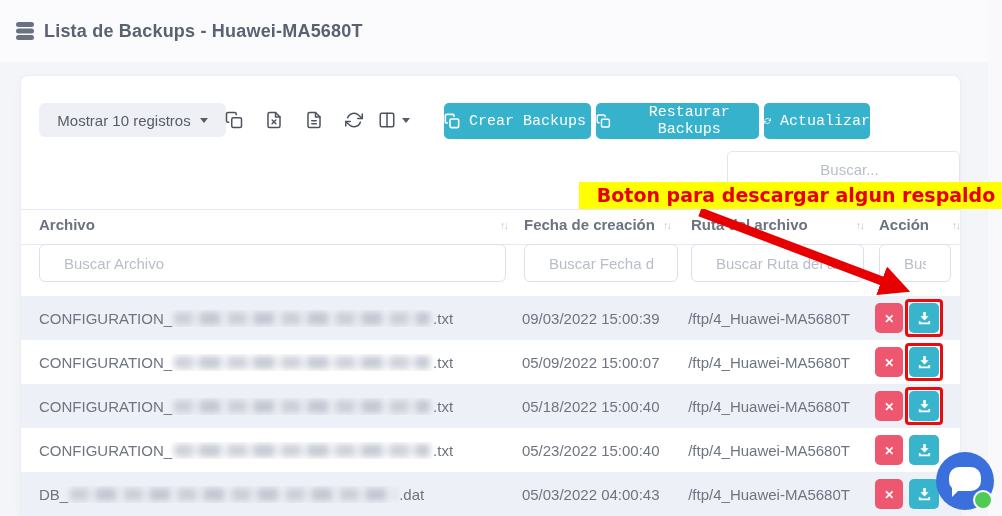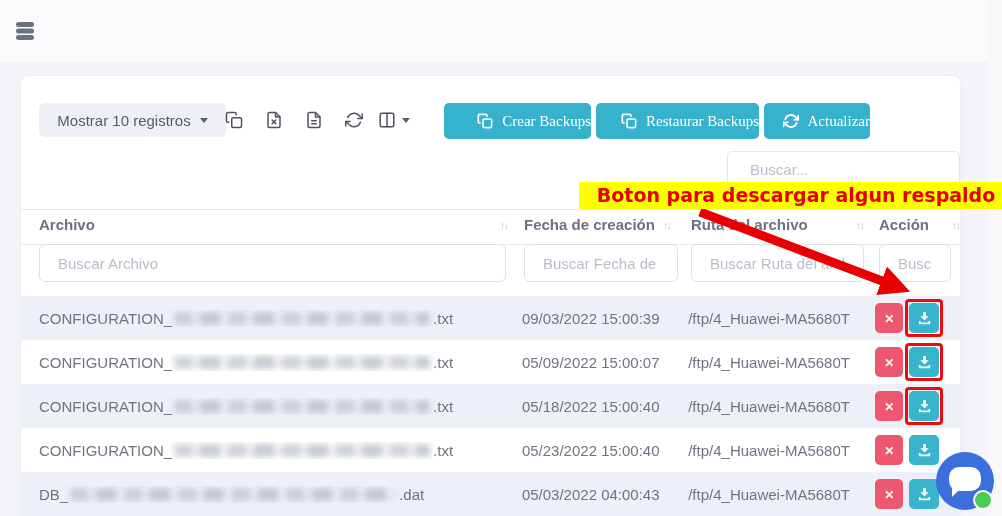--- a/index.html
+++ b/index.html
@@ -36,36 +36,36 @@
     border-top:5px solid #565c68; display:inline-block; margin-left:9px; }
   .icon-strip { position:absolute; left:196px; top:27px; height:34px; display:flex; gap:6px; }
   .tool-icon-btn {
     width:34px; height:34px; background:transparent; border:none; cursor:pointer;
     display:flex; align-items:center; justify-content:center; color:#4d535e;
   }
   .tool-icon-btn svg { stroke:#4d535e; }
 
   .btn-teal {
     position:absolute; top:27px; height:36px; border:none; border-radius:5px; cursor:pointer;
-    background:#36b2cc; color:#fff; font-family:Liberation Serif, serif; font-size:15px;
-    display:flex; align-items:center; justify-content:flex-end; gap:9px;
+    background:#36b2cc; color:#fff; font-family:Liberation Mono, monospace; font-size:15px;
+    display:flex; align-items:center; justify-content:flex-start; gap:9px;
   }
   #btn-create   { left:423px; width:147px; }
   #btn-restore  { left:575px; width:163px; }
   #btn-refresh  { left:743px; width:106px; }
 
   
   .search-box {
     position:absolute; left:706px; top:75px; width:233px; height:36px;
     background:#fff; border:1px solid #e3e6ed; border-radius:5px;
     display:flex; align-items:center; padding:0 10px;
   }
   .search-box input {
     border:none; outline:none; flex:1; margin-left:12px;
-    font-family:inherit; font-size:15px; color:#6f7482; background:transparent;
+    font-family:inherit; font-size:15px; color:#6f7482; background:transparent;text-align:center;
   }
   .search-box input::placeholder { color:#b9bdc9; }
 
   
   .thead {
     position:absolute; left:0; top:133px; width:100%; height:36px;
     border-top:1px solid #e7e9f0; border-bottom:1px solid #e7e9f0;
   }
   .th { position:absolute; top:0; height:29px; display:flex; align-items:center;
     justify-content:space-between; font-size:15px; font-weight:bold; color:#6c7280; cursor:pointer; }
@@ -73,21 +73,21 @@
   #th1 { left:503px; width:146px; }
   #th2 { left:670px; width:172px; }
   #th3 { left:858px; width:80px;  }
   .sort-icon { font-size:11px; color:#c6cad4; letter-spacing:-2px; }
   .sort-icon::before { content:"\2191\2193"; }
 
   
   .filters { position:absolute; left:0; top:168px; width:100%; height:38px; }
   .filters input {
     position:absolute; top:0; height:38px; border:1px solid #dde0e8; border-radius:6px;
-    font-family:inherit; font-size:15px; color:#6f7482; padding:0 18px; outline:none; background:#fff;
+    font-family:inherit; font-size:15px; color:#6f7482; padding:0 24px; outline:none; background:#fff;
   }
   .filters input::placeholder { color:#b9bdc9; }
   #f0 { left:18px;  width:467px; }
   #f1 { left:503px; width:154px; }
   #f2 { left:670px; width:173px; }
   #f3 { left:858px; width:72px;  }
 
   
   .tbody { position:absolute; left:0; top:220px; width:100%; }
   .trow { height:44px; display:flex; align-items:center; padding-left:18px; font-size:15px; color:#6f7482; background:#fff; }
@@ -142,20 +142,21 @@
 <body>
 
 <div class="page-header">
   <span class="db-icon">
     <svg width="20" height="20" viewBox="0 0 20 20">
       <rect x="1" y="1" width="18" height="5" rx="2.5" fill="#6a7180"></rect>
       <rect x="1" y="7.5" width="18" height="5" rx="2.5" fill="#6a7180"></rect>
       <rect x="1" y="14" width="18" height="5" rx="2.5" fill="#6a7180"></rect>
     </svg>
   </span>
+  <span class="page-title">Lista de Backups - Huawei-MA5680T</span>
 </div>
 
 <div class="card">
 
   <button class="records-pill">
     <span>Mostrar 10 registros</span>
     <span class="caret"></span>
   </button>
 
   <div class="icon-strip">

